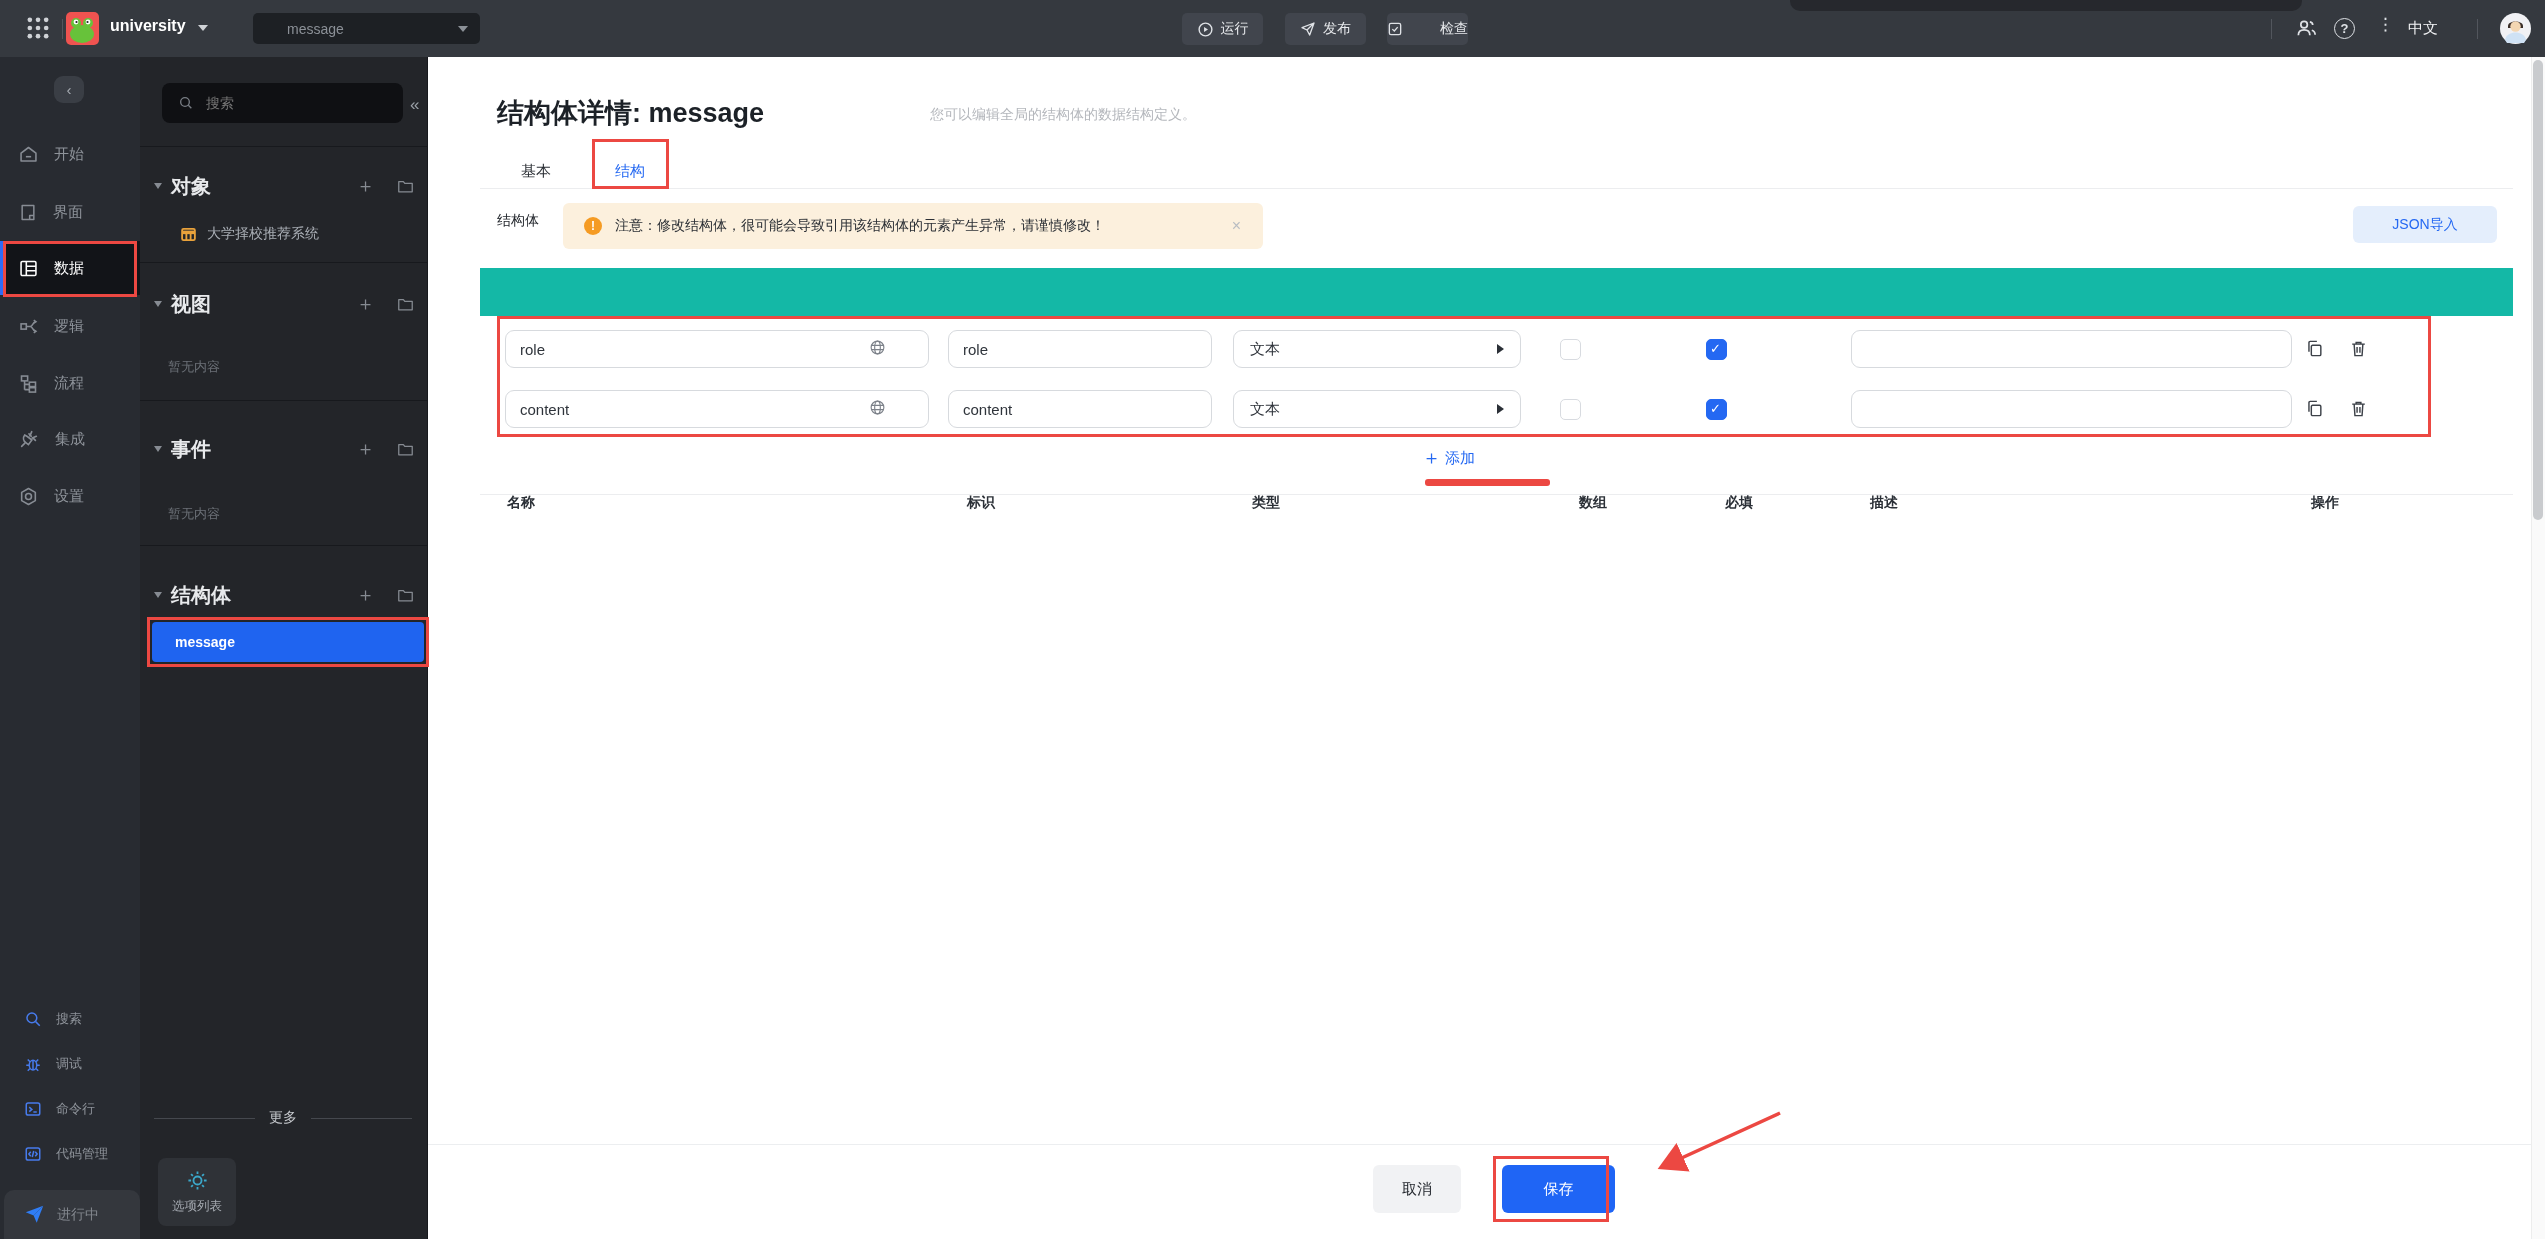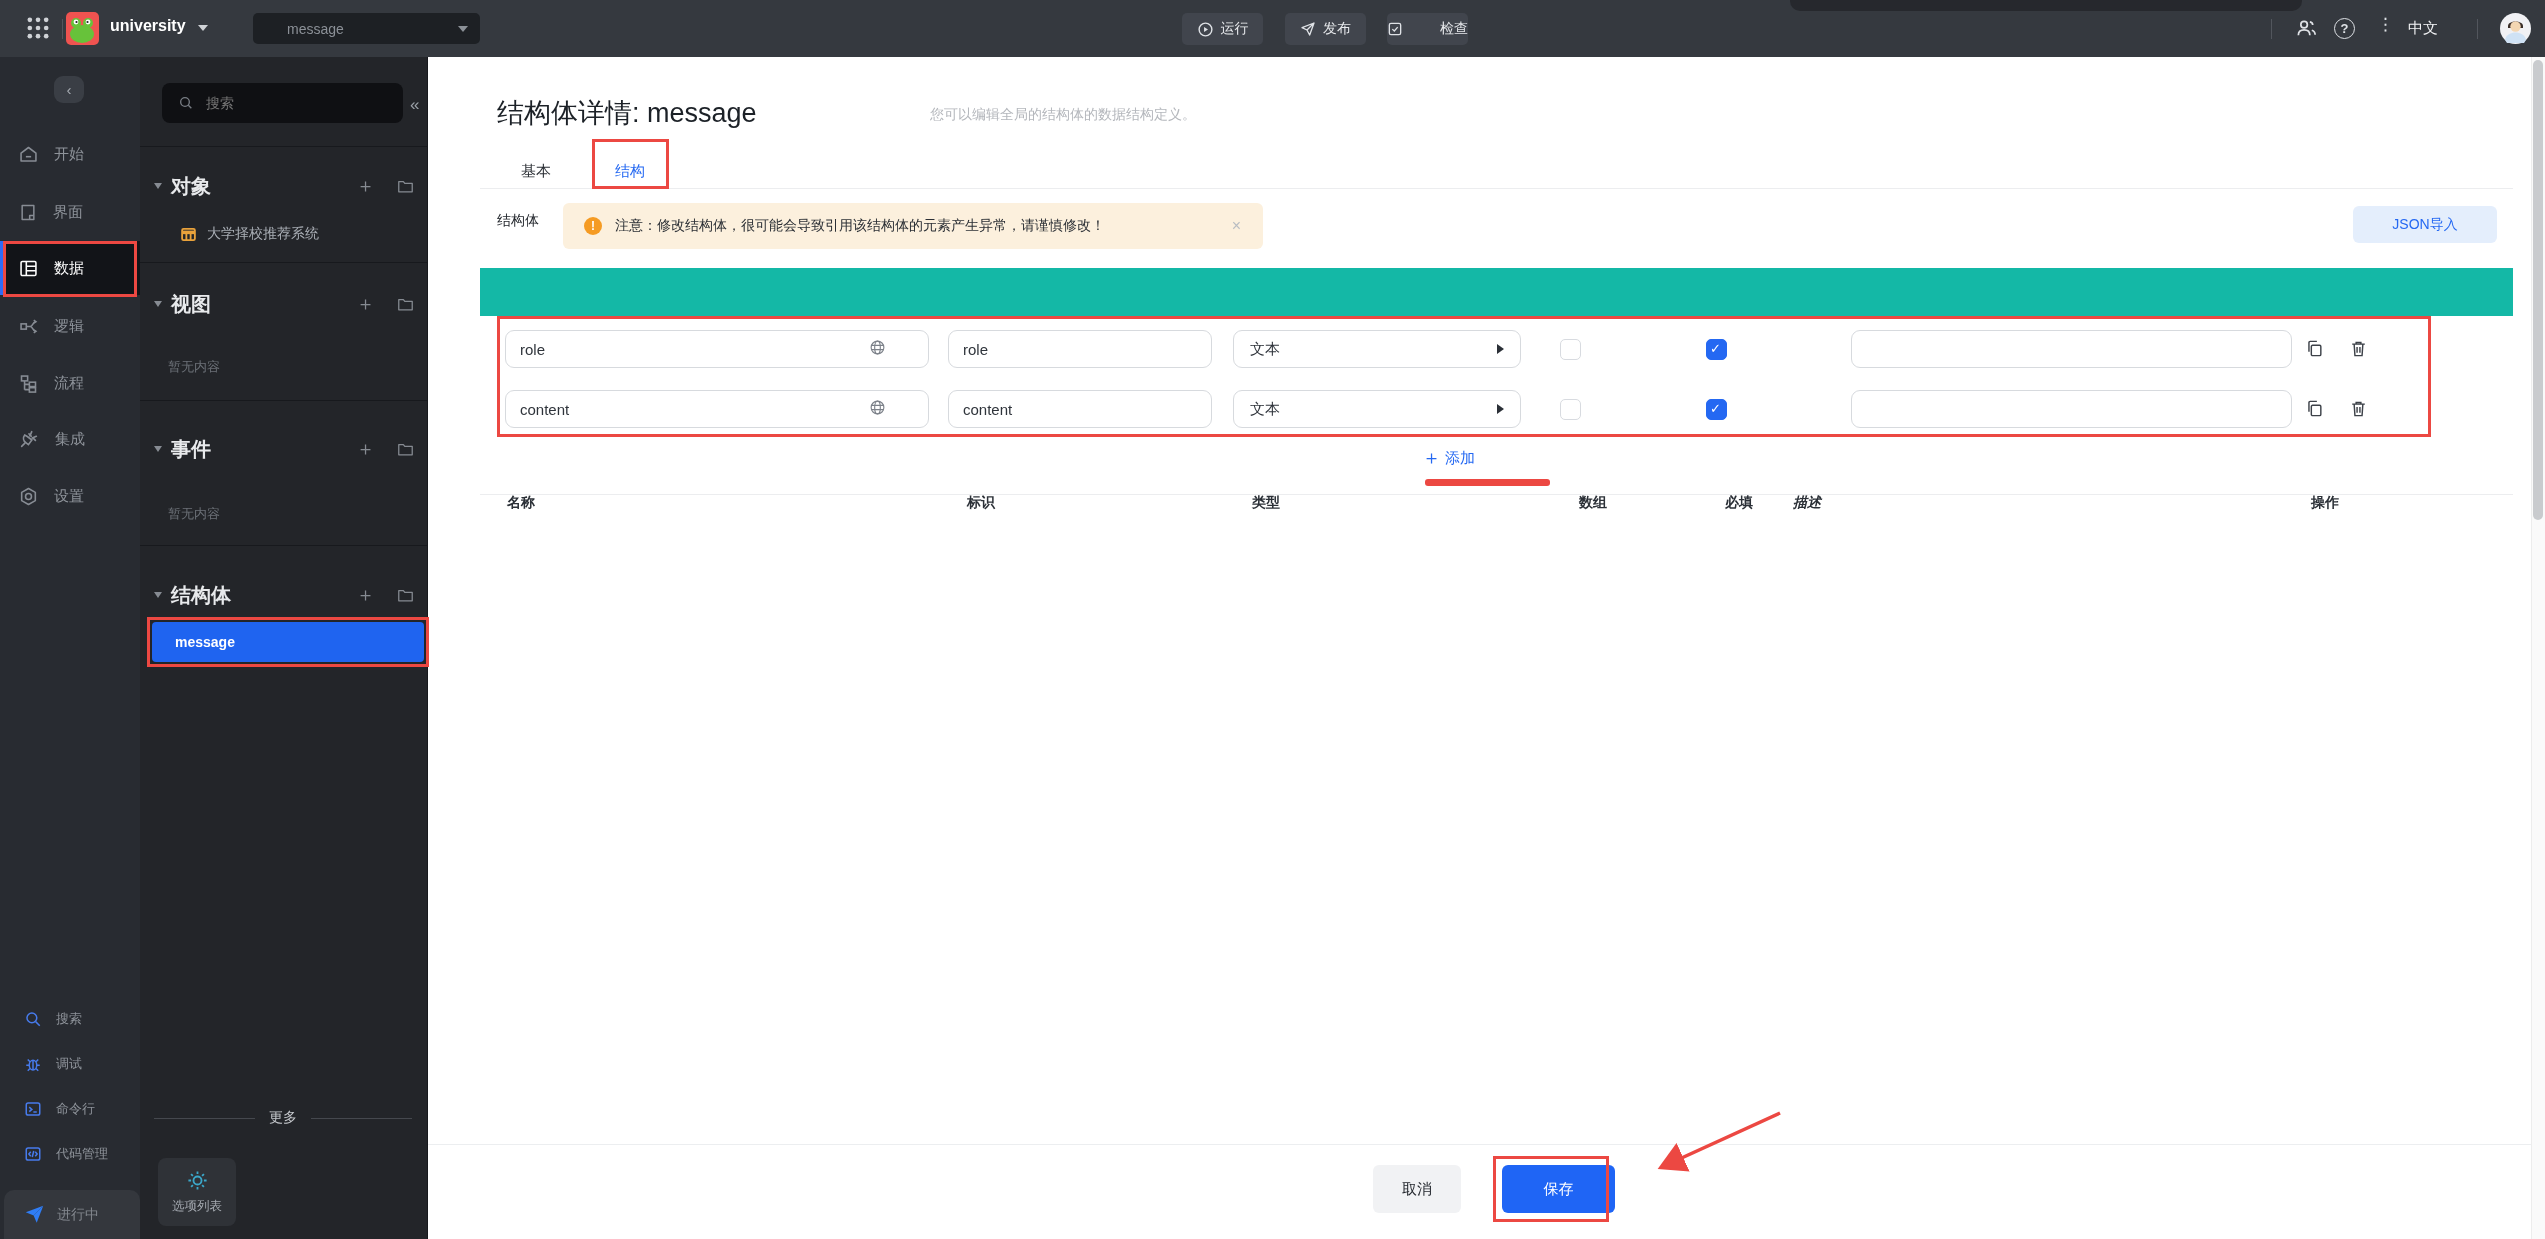--- a/index.html
+++ b/index.html
@@ -48,21 +48,21 @@
   .tree-item{left:40px;display:flex;align-items:center;gap:10px;color:#a9aeb5;font-size:14px;}
   .sel-item{left:12px;top:565px;width:272px;height:40px;background:#1f64f0;border-radius:4px;
             color:#fff;font-size:14px;font-weight:bold;display:flex;align-items:center;padding-left:23px;}
   .more-row{left:14px;top:1052px;width:258px;display:flex;align-items:center;color:#c6c9cd;font-size:14px;gap:14px;}
   .more-row .ln{flex:1;height:1px;background:#45484e;}
   .opt-card{left:18px;top:1101px;width:78px;height:68px;background:#2f3237;border-radius:8px;
             display:flex;flex-direction:column;align-items:center;justify-content:center;gap:6px;}
   .opt-card .lbl{color:#a6abb2;font-size:12.5px;}
   
   .main{left:428px;top:57px;width:2117px;height:1182px;background:#fff;}
-  .page-title{left:69px;top:38px;font-size:27px;font-weight:normal;color:#1c2127;}
+  .page-title{left:69px;top:38px;font-size:27px;font-weight:bold;color:#1c2127;}
   .page-sub{left:502px;top:49px;font-size:14px;color:#b4b7bc;}
   .tab{top:98px;height:32px;font-size:15px;display:flex;align-items:center;justify-content:center;}
   .tab-underline{background:#2468f2;height:3px;}
   .hdiv{background:#ecedef;height:1px;}
   .field-lbl{left:69px;top:155px;font-size:14px;color:#23272d;}
   .notice{left:135px;top:146px;width:700px;height:46px;background:#fcf0dd;border-radius:6px;
           display:flex;align-items:center;color:#2b2f35;font-size:14px;}
   .notice .warn{width:18px;height:18px;border-radius:50%;background:#f59b23;color:#fff;font-weight:bold;
                 font-size:12px;display:flex;align-items:center;justify-content:center;margin:0 13px 0 21px;}
   .notice .x{margin-left:auto;margin-right:22px;color:#b9bdc2;font-size:16px;}
@@ -406,21 +406,21 @@
       <span class="x">×</span>
     </div>
     <div class="abs json-btn">JSON导入</div>
 
     <div class="abs thead">
       <span class="abs th" style="left:27px;">名称</span>
       <span class="abs th" style="left:487px;">标识</span>
       <span class="abs th" style="left:772px;">类型</span>
       <span class="abs th" style="left:1099px;">数组</span>
       <span class="abs th" style="left:1245px;">必填</span>
-      <span class="abs th" style="left:1313px;font-style:italic;">描述</span>
+      <span class="abs th" style="left:1390px;">描述</span>
       <span class="abs th" style="left:1831px;">操作</span>
     </div>
 
     <div class="abs trow" style="top:261px;">
       <input class="tin" style="left: 8px; width: 394px;" value="role">
       <span class="abs" style="left:372px;top:21px;color:#7d828a;">
           <svg width="17" height="17" viewBox="0 0 24 24" fill="none" stroke="currentColor" stroke-width="1.6">
             <circle cx="12" cy="12" r="9"></circle>
             <ellipse cx="12" cy="12" rx="4" ry="9"></ellipse>
             <path d="M3.5 9 H20.5 M3.5 15 H20.5"></path>

